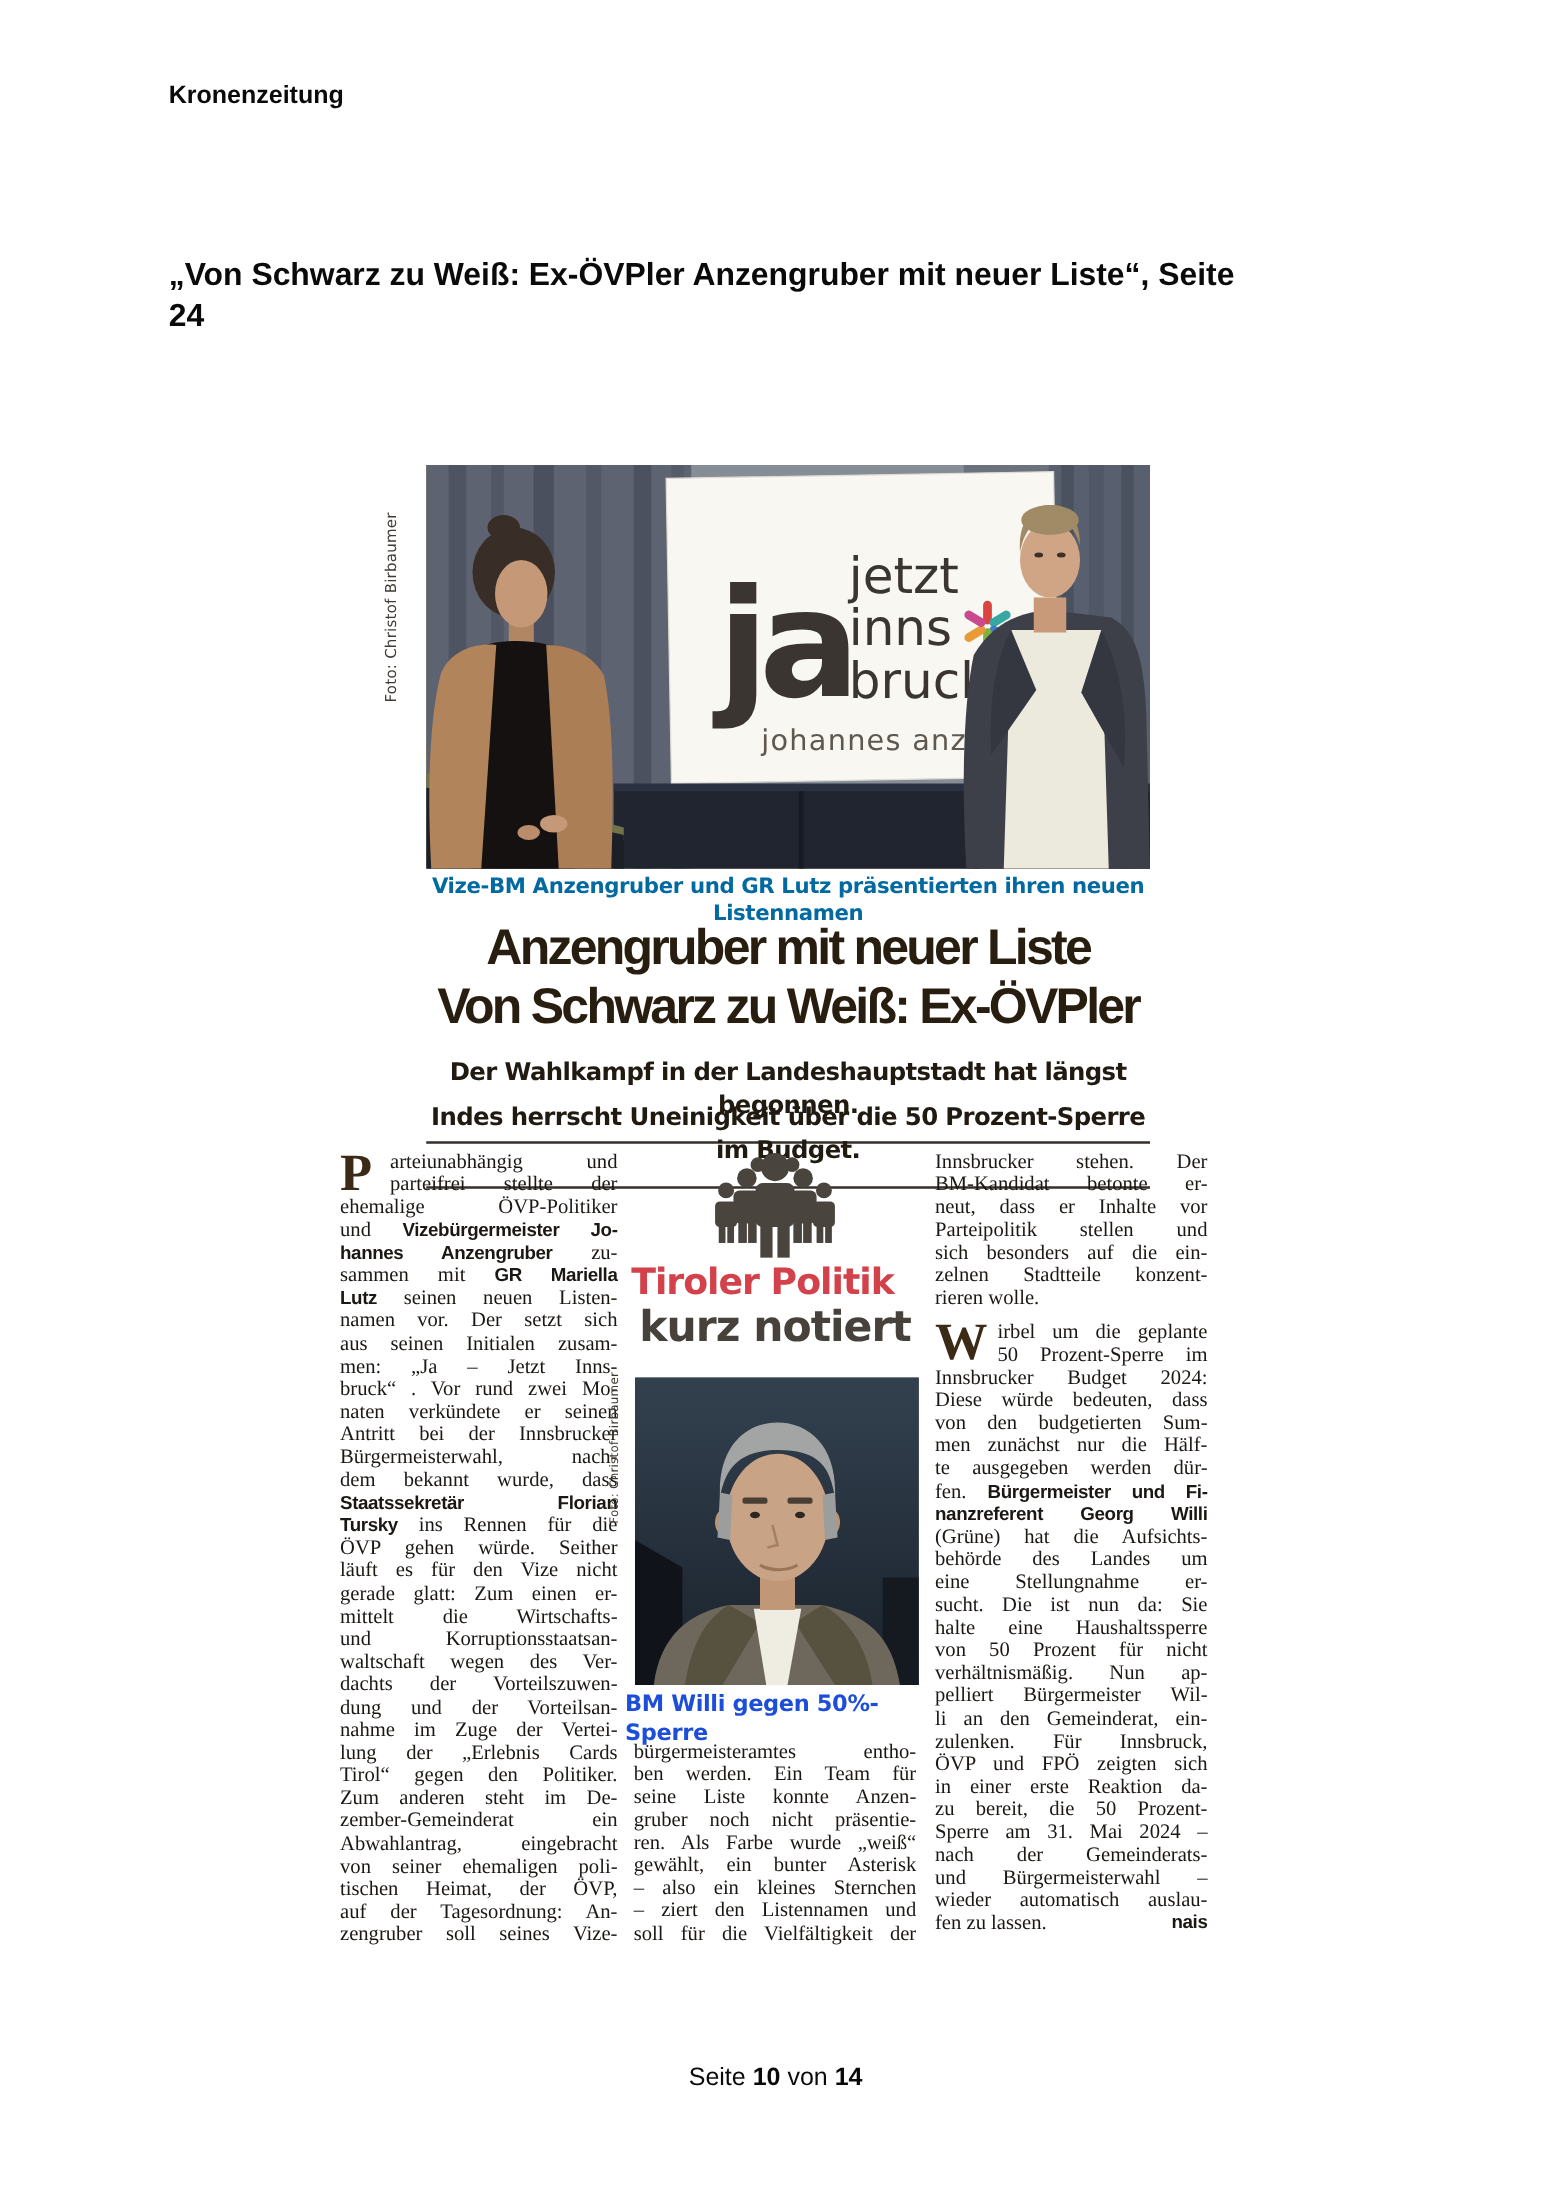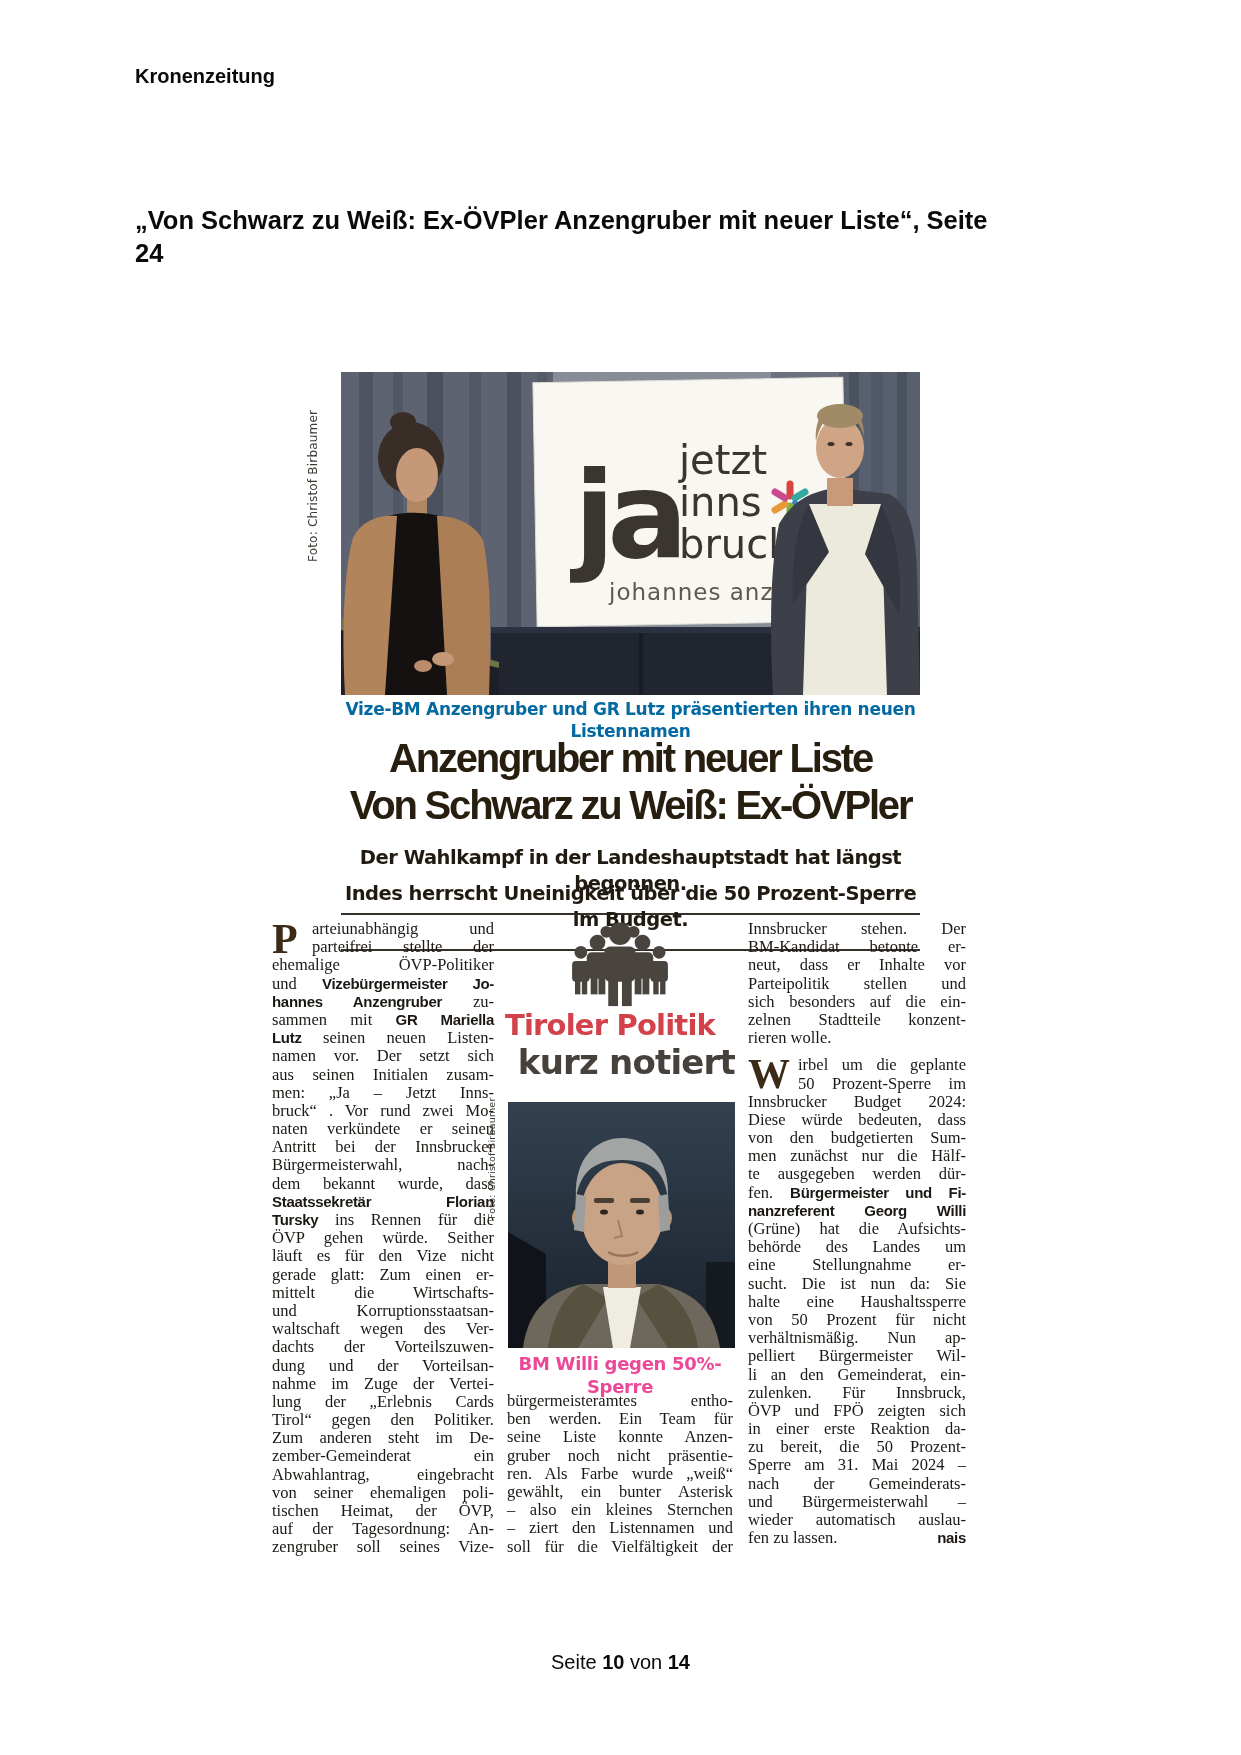--- a/index.html
+++ b/index.html
@@ -50,25 +50,25 @@
   .splitline { display:flex; justify-content:space-between; }
   .gapline { height:9px; }
   .dropcap { font:bold 42px/37px "Liberation Serif",serif; color:#3a2a16; }
   #dropcap1 { left:272px; top:921px; }
   #dropcap2 { left:748px; top:1056px; }
 
   
   .people-icon { left:561px; top:921px; }
   .kicker1 { left:495px; top:1008px; width:230px; text-align:center;
              font:bold 29px/34px "DejaVu Sans",sans-serif; letter-spacing:-.8px; color:#d3424a; }
-  .kicker2 { left:505px; top:1042px; width:230px; text-align:right;
+  .kicker2 { left:505px; top:1042px; width:230px; text-align:center;
              font:bold 34px/40px "DejaVu Sans",sans-serif; letter-spacing:-.8px; color:#46413b; }
   .willi-photo { left:508px; top:1102px; width:227px; height:246px; background:#242f3b; }
-  .caption2 { left:500px; top:1352px; width:240px; text-align:center;
-              font:bold 18px/23px "DejaVu Sans",sans-serif; letter-spacing:-.3px; color:#ec4899; }
+  .caption2 { left:500px; top:1352px; width:240px; 
+              font:bold 18px/23px "DejaVu Sans",sans-serif; letter-spacing:-.3px; color:#1d4ed8; }
 </style>
 </head>
 <body>
 
 <div id="page">
 
   <div class="abs brand">Kronenzeitung</div>
 
   <div class="abs doc-title">
     <div>„Von Schwarz zu Weiß: Ex-ÖVPler Anzengruber mit neuer Liste“, Seite</div>

